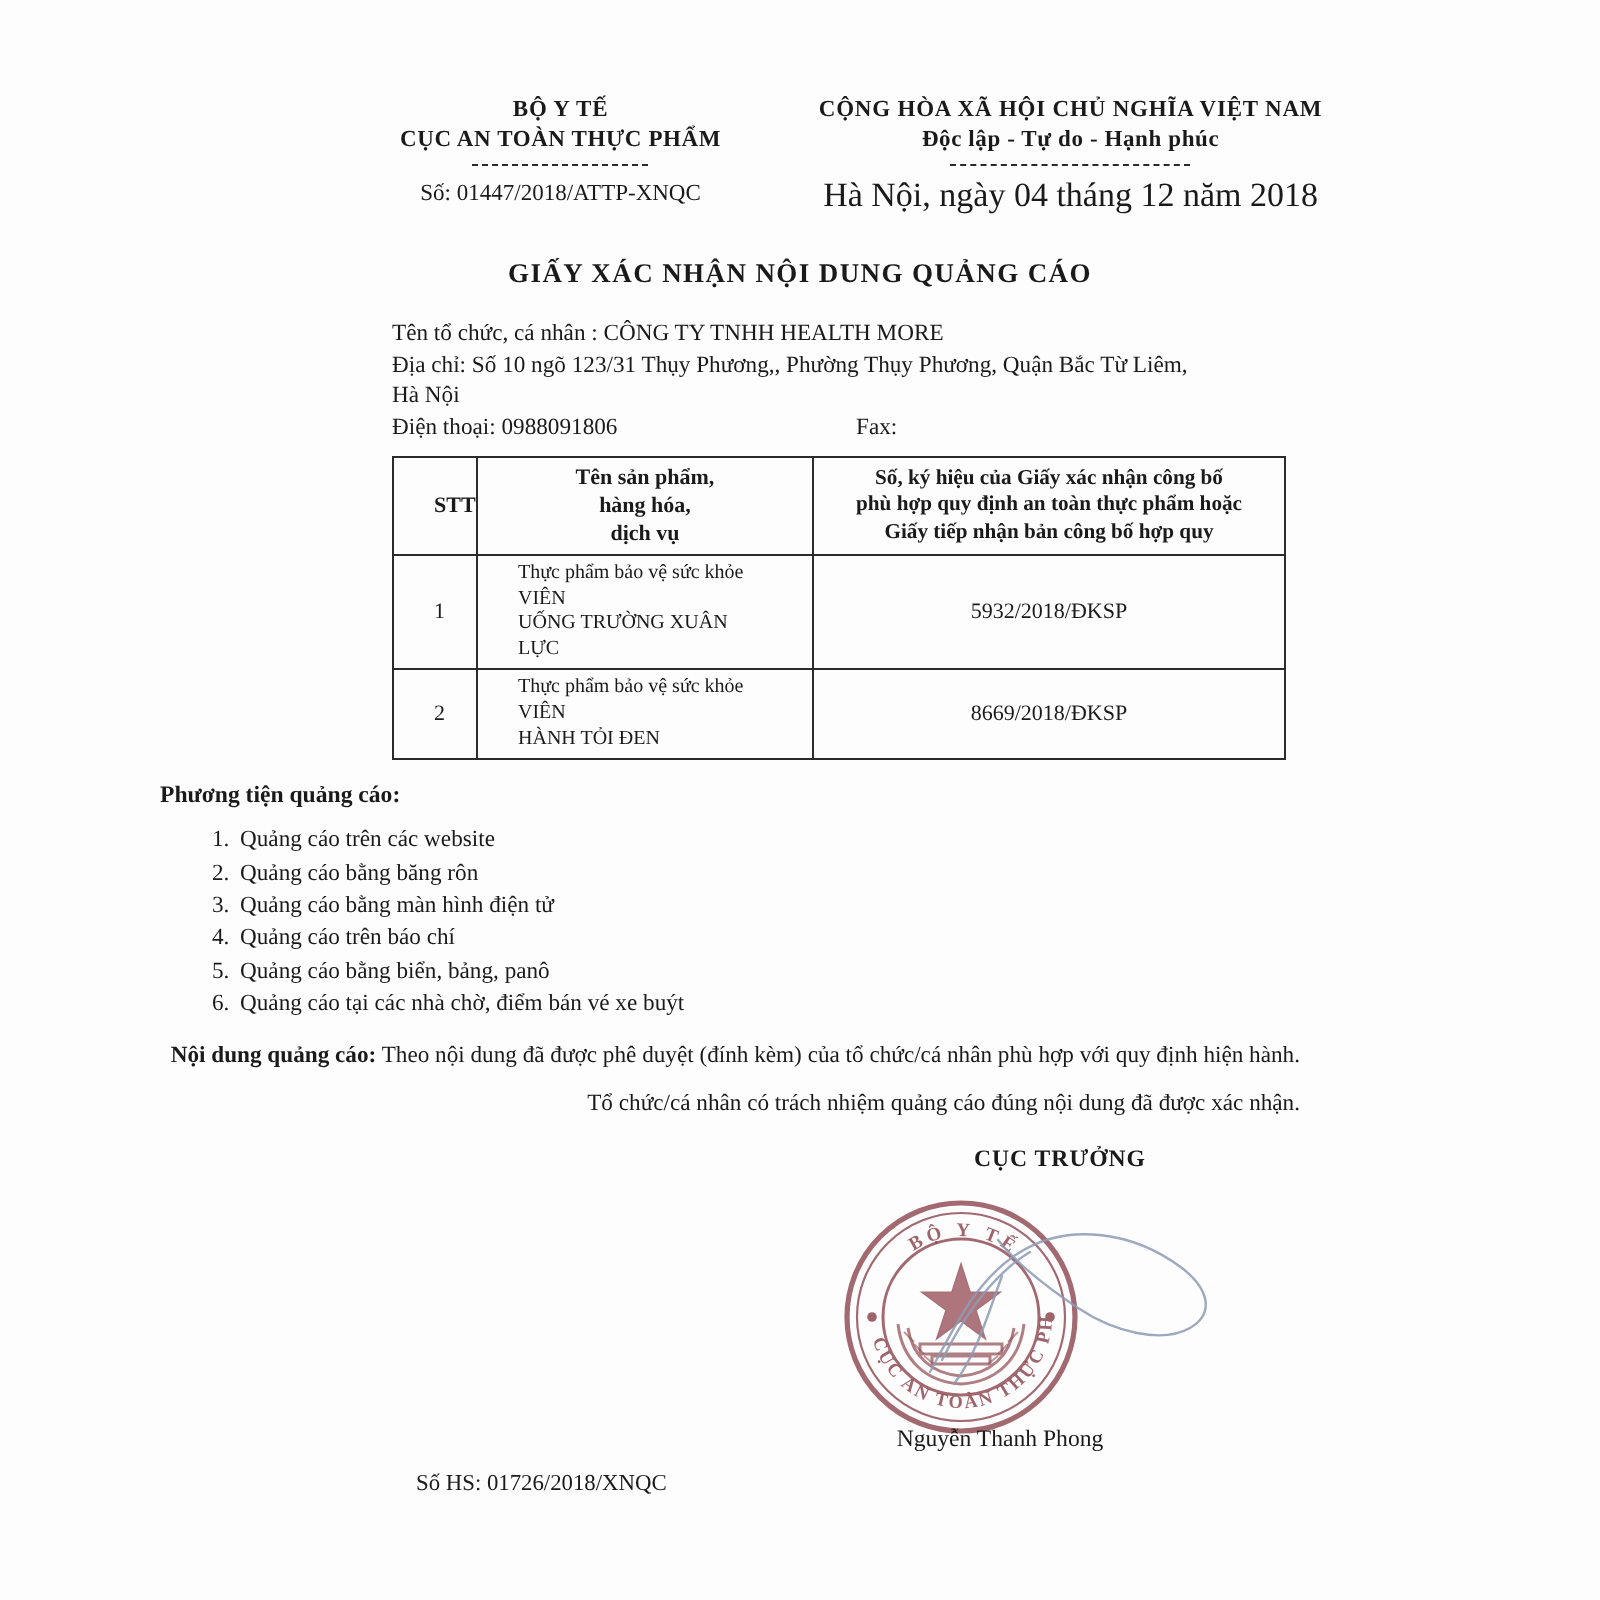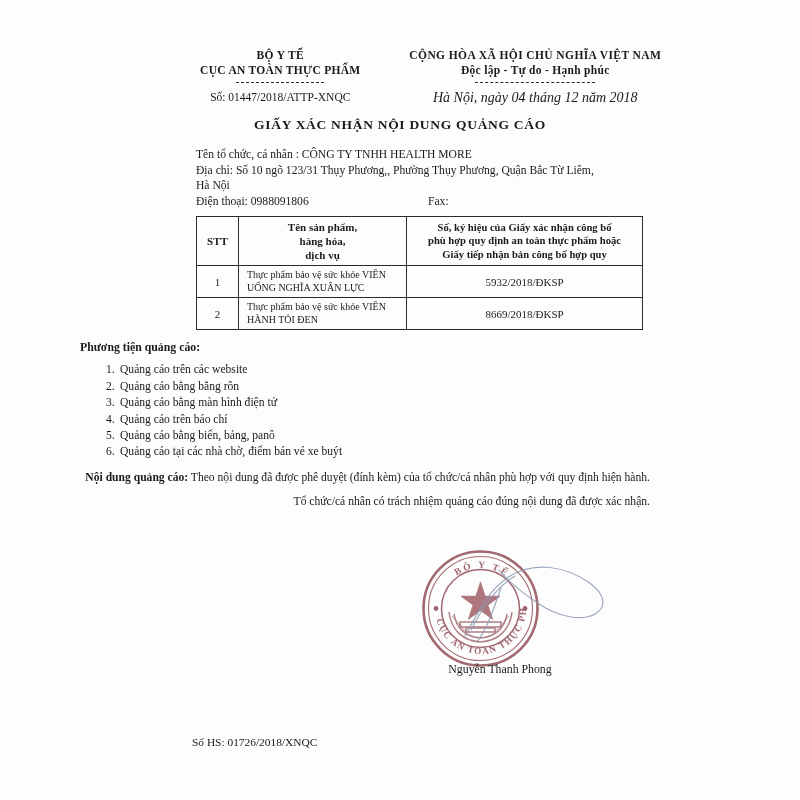--- a/index.html
+++ b/index.html
@@ -53,28 +53,27 @@
     margin: 4px auto 7px auto;
     border-top: 1.4px dashed #2a2a2a;
   }
   .hdr-sep.wide { width: 120px; }
 
   .hdr-number {
     font-size: 11.5px;
     line-height: 15px;
   }
   .hdr-date {
-    font-size: 14px;
-    font-style: italic;
+    font-size: 17px;
     line-height: 15px;
   }
 
   
   .doc-title {
-    margin-top: 12px;
+    margin-top: 24px;
     text-align: center;
     font-size: 13.5px;
     font-weight: bold;
     letter-spacing: 0.7px;
   }
 
   
   .org-info {
     margin-top: 14px;
     padding-left: 196px;
@@ -94,21 +93,21 @@
     padding-left: 196px;
     padding-right: 158px;
   }
   table.main {
     width: 446px;
     border-collapse: collapse;
     table-layout: fixed;
   }
   table.main td, table.main th {
     border: 1.1px solid #2b2b2b;
-    padding: 3px 8px;
+    padding: 3px 20px;
     vertical-align: middle;
   }
   th.c-stt { width: 42px; text-align: center; font-size: 11px; font-weight: bold; }
   th.c-name { width: 168px; text-align: center; font-size: 11px; font-weight: bold; line-height: 14px; }
   th.c-reg { width: 236px; text-align: center; font-size: 10.6px; font-weight: bold; line-height: 13.6px; }
 
   td.c-stt { text-align: center; font-size: 11px; }
   td.c-name { font-size: 10px; line-height: 12.6px; }
   td.c-reg  { text-align: center; font-size: 11px; }
 
@@ -184,21 +183,21 @@
     left: 330px;
     top: 140px;
     width: 340px;
     text-align: center;
     font-size: 11.8px;
   }
 
   
   .footer {
     position: absolute;
-    left: 192px;
+    left: 208px;
     bottom: 52px;
     font-size: 11.4px;
   }
 </style>
 </head>
 <body>
 
 <div class="page">
 
   <div class="header">
@@ -243,21 +242,21 @@
             <div>phù hợp quy định an toàn thực phẩm hoặc</div>
             <div>Giấy tiếp nhận bản công bố hợp quy</div>
           </th>
         </tr>
       </thead>
       <tbody>
         <tr class="datarow">
           <td class="c-stt">1</td>
           <td class="c-name">
             <div>Thực phẩm bảo vệ sức khỏe VIÊN</div>
-            <div>UỐNG NGHĨA XUÂN LỰC</div>
+            <div>UỐNG TRƯỜNG XUÂN LỰC</div>
           </td>
           <td class="c-reg">5932/2018/ĐKSP</td>
         </tr>
         <tr class="datarow">
           <td class="c-stt">2</td>
           <td class="c-name">
             <div>Thực phẩm bảo vệ sức khỏe VIÊN</div>
             <div>HÀNH TỎI ĐEN</div>
           </td>
           <td class="c-reg">8669/2018/ĐKSP</td>
@@ -276,20 +275,21 @@
       <li><span class="num">5.</span><span>Quảng cáo bằng biển, bảng, panô</span></li>
       <li><span class="num">6.</span><span>Quảng cáo tại các nhà chờ, điểm bán vé xe buýt</span></li>
     </ol>
 
     <div class="para"><span class="lead">Nội dung quảng cáo:</span><span> Theo nội dung đã được phê duyệt (đính kèm) của tổ chức/cá nhân phù hợp với quy định hiện hành.</span></div>
 
     <div class="para indent">Tổ chức/cá nhân có trách nhiệm quảng cáo đúng nội dung đã được xác nhận.</div>
   </div>
 
   <div class="sign-block">
+    <div class="sign-title">CỤC TRƯỞNG</div>
 
     <div class="seal">
       <svg viewBox="0 0 125 125" xmlns="http://www.w3.org/2000/svg">
         <g opacity="0.82" fill="none" stroke="#8f4a52">
           <circle cx="62.5" cy="62.5" r="57" stroke-width="2.6"></circle>
           <circle cx="62.5" cy="62.5" r="52" stroke-width="1.1"></circle>
           <circle cx="62.5" cy="62.5" r="39" stroke-width="1.5"></circle>
         </g>
         <g opacity="0.85" fill="#8f4a52">
           <path id="topArc" d="M 22 62.5 A 40.5 40.5 0 0 1 103 62.5" fill="none"></path>

